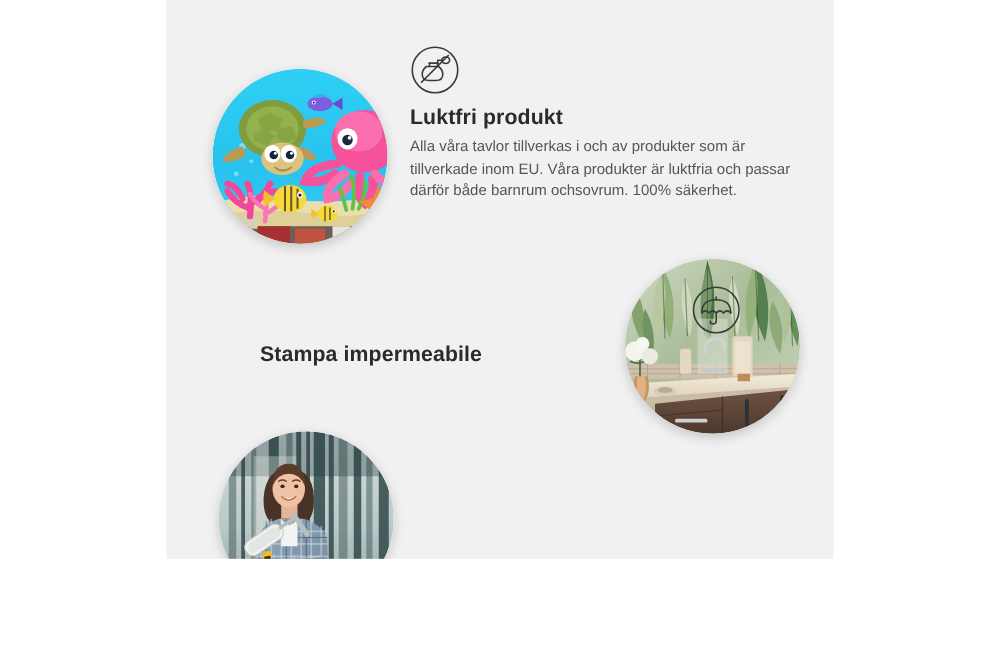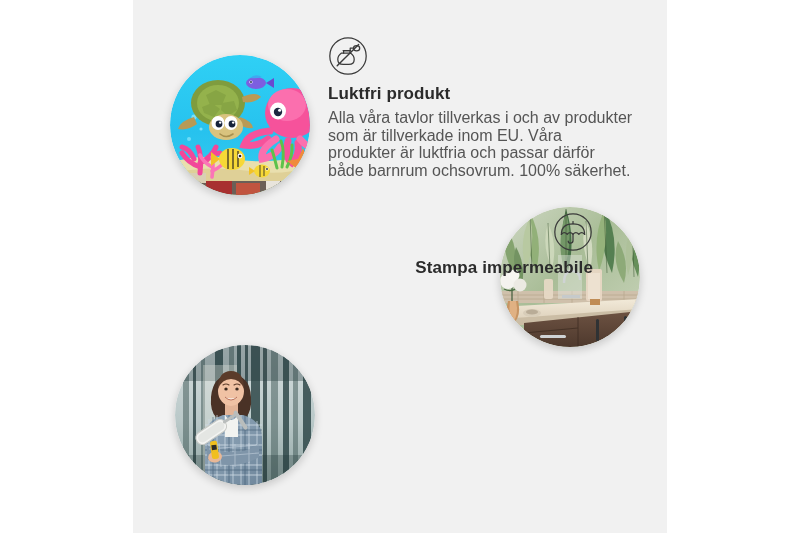--- a/index.html
+++ b/index.html
@@ -18,62 +18,62 @@
     width: 800px;
     height: 533px;
     background: #ffffff;
   }
   
   .panel {
     position: absolute;
     left: 133px;
     top: 0;
     width: 534px;
-    height: 533px;
+    height: 447px;
     background: #f1f1f1;
     overflow: hidden;
   }
 
   
   .photo {
     position: absolute;
     border-radius: 50%;
     overflow: hidden;
     box-shadow: 0 3px 9px rgba(0,0,0,0.18);
   }
   .photo-1 { left: 37px;  top: 55px;  width: 140px; height: 140px; }
   .photo-2 { left: 367px; top: 207px; width: 140px; height: 140px; }
   .photo-3 { left: 42px;  top: 345px; width: 140px; height: 140px; }
   .photo svg { display: block; width: 100%; height: 100%; }
 
   
   .feature { position: absolute; }
   .feature-1 { left: 195px; top: 36px;  width: 305px; text-align: left; }
-  .feature-2 { left: 75px;  top: 212px; width: 385px; text-align: right; }
+  .feature-2 { left: 75px;  top: 228px; width: 385px; text-align: left; }
   .feature-3 { left: 197px; top: 396px; width: 300px; text-align: left; }
 
   .icon-wrap {
     width: 40px; height: 40px;
     display: block;
   }
   .feature-2 .icon-wrap { margin-left: auto; margin-right: 0; }
 
   .icon-wrap svg { display: block; width: 40px; height: 40px; }
 
   .f-title {
     margin: 8px 0 5px 0;
     font-size: 17px;
     font-weight: bold;
     color: #2b2b2b;
     letter-spacing: 0.1px;
     line-height: 1.2;
   }
   .f-body {
     margin: 0;
-    font-size: 16px;
+    font-size: 12px;
     color: #555555;
     line-height: 17.5px;
   }
   .feature-2 .f-title { margin-top: 6px; }
 </style>
 </head>
 <body>
 
 <div class="stage">
   <div class="panel">

